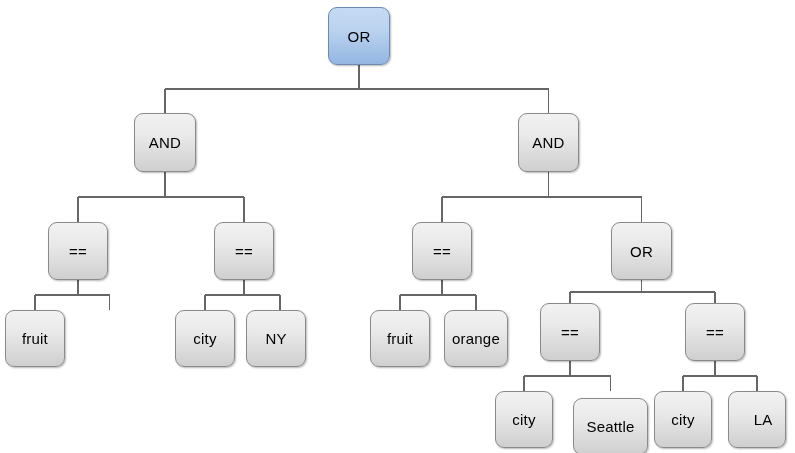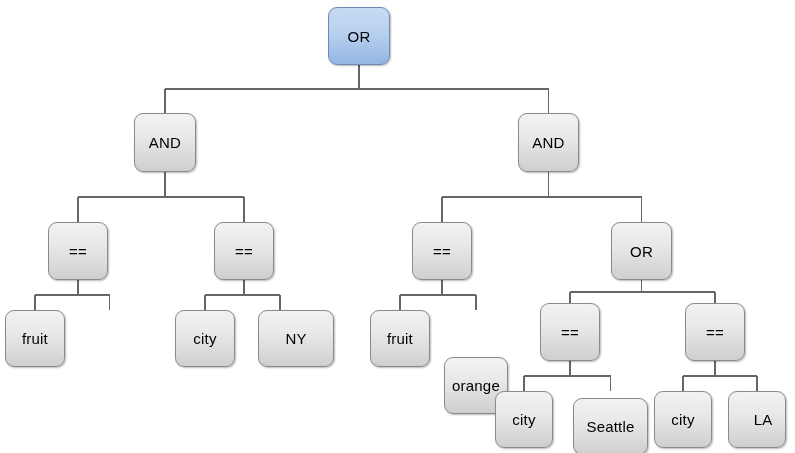--- a/index.html
+++ b/index.html
@@ -114,27 +114,27 @@
     </div>
     <div class="node op" style="left: 611px; top: 222px; width: 61px; height: 58px;">
       <span class="label">OR</span>
     </div>
     <div class="node" style="left: 5px; top: 310px; width: 60px; height: 57px;">
       <span class="label">fruit</span>
     </div>
     <div class="node" style="left: 175px; top: 310px; width: 60px; height: 57px;">
       <span class="label">city</span>
     </div>
-    <div class="node" style="left: 258px; top: 310px; width: 76px; height: 57px;">
+    <div class="node" style="left: 246px; top: 310px; width: 60px; height: 57px;">
       <span class="label">NY</span>
     </div>
     <div class="node" style="left: 370px; top: 310px; width: 60px; height: 57px;">
       <span class="label">fruit</span>
     </div>
-    <div class="node" style="left: 444px; top: 310px; width: 64px; height: 57px; margin-top: 47px;">
+    <div class="node" style="left: 444px; top: 310px; width: 64px; height: 57px;">
       <span class="label">orange</span>
     </div>
     <div class="node op" style="left: 540px; top: 303px; width: 60px; height: 58px;">
       <span class="label">==</span>
     </div>
     <div class="node op" style="left: 685px; top: 303px; width: 60px; height: 58px;">
       <span class="label">==</span>
     </div>
     <div class="node" style="left: 495px; top: 391px; width: 58px; height: 57px;">
       <span class="label">city</span>

